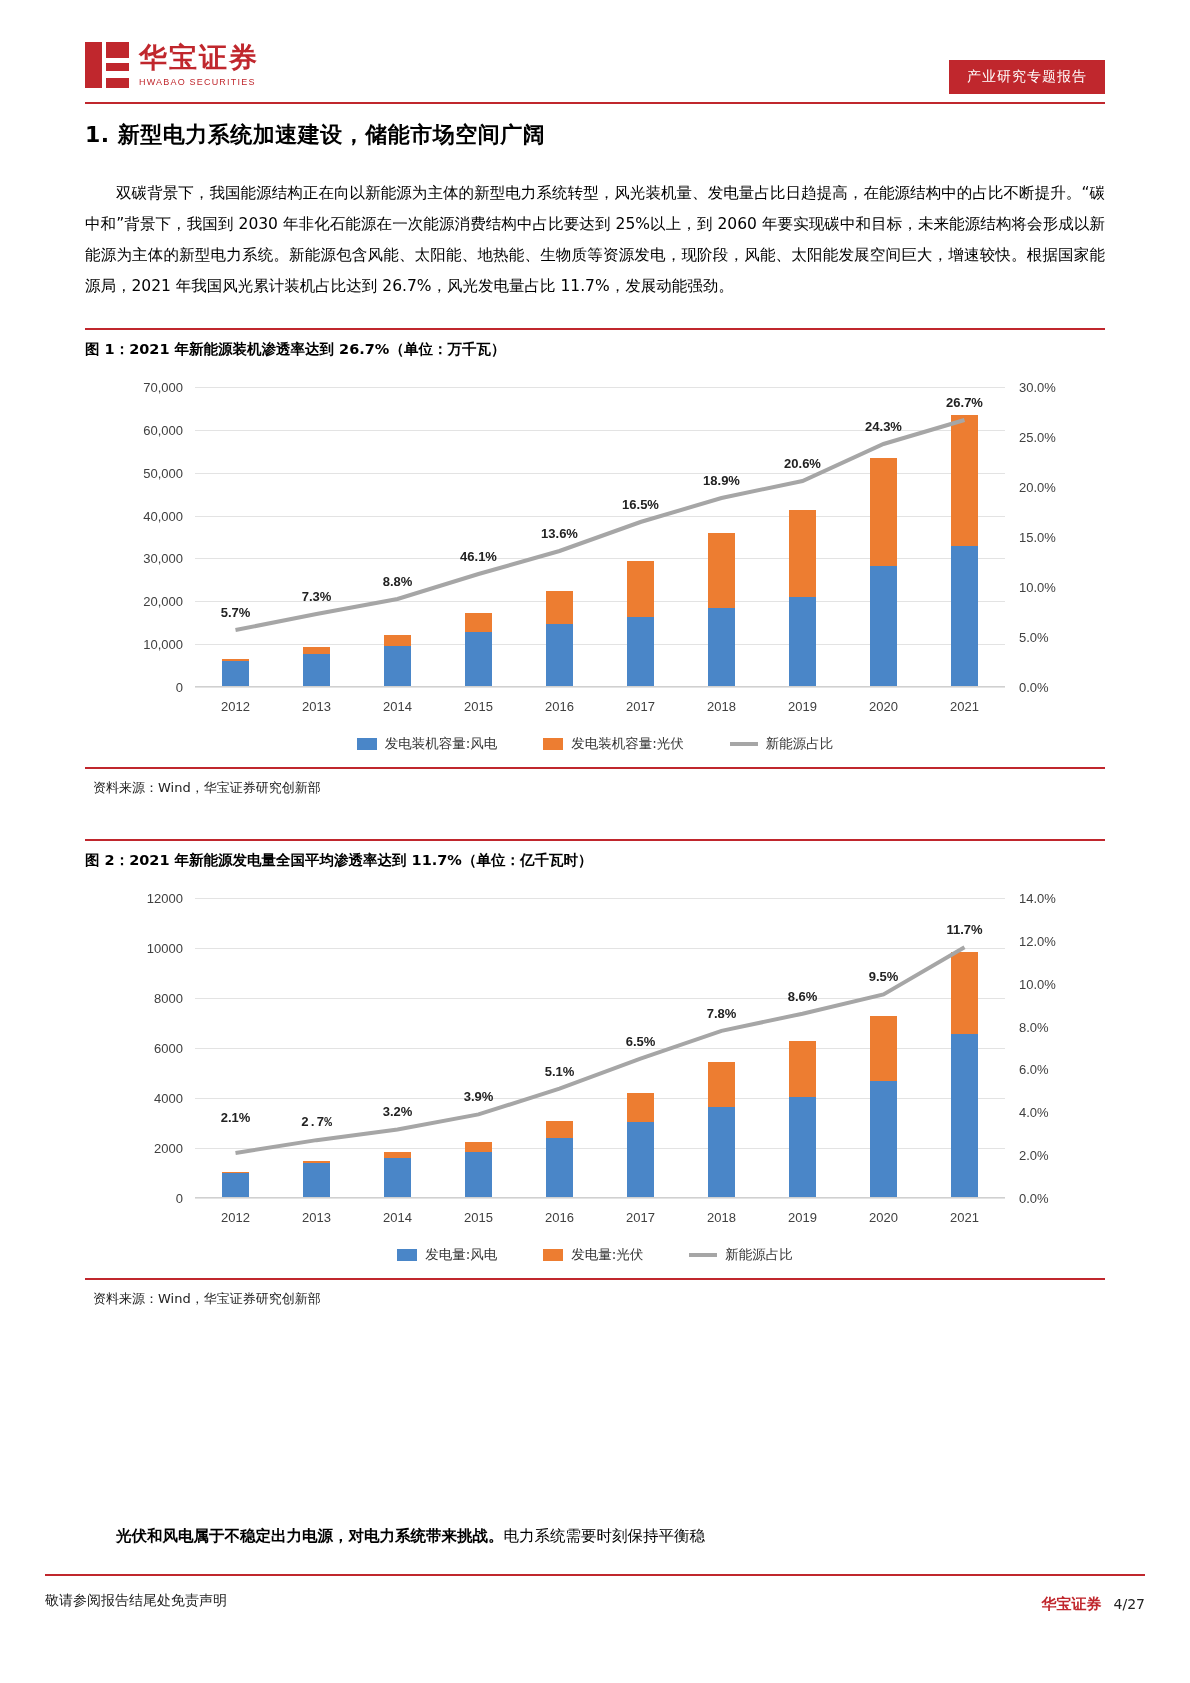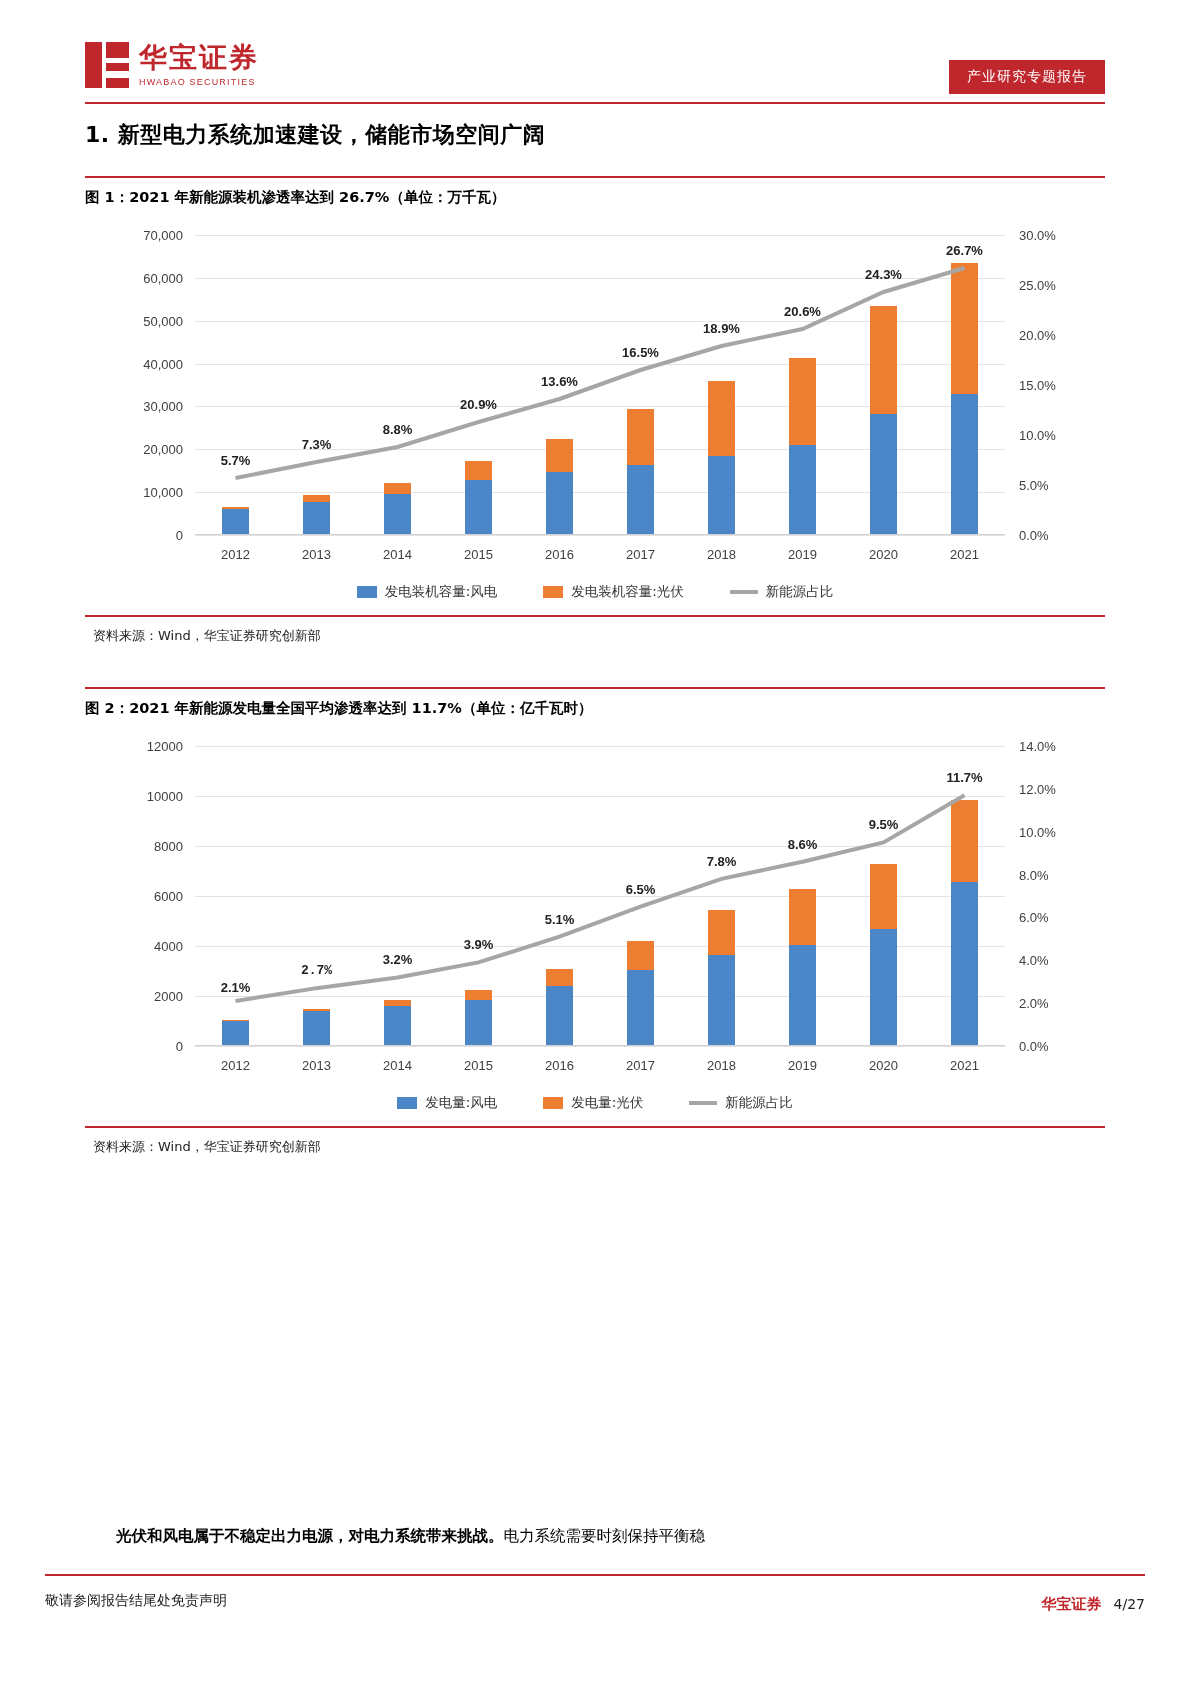--- a/index.html
+++ b/index.html
@@ -137,20 +137,21 @@
         <span class="logo-cn">华宝证券</span>
         <span class="logo-en">HWABAO SECURITIES</span>
       </div>
     </div>
     <div class="header-tag">产业研究专题报告</div>
     <div class="header-rule"></div>
   </div>
 
   <div class="content">
     <h1 class="sec">1. 新型电力系统加速建设，储能市场空间广阔</h1>
+    <p class="para">双碳背景下，我国能源结构正在向以新能源为主体的新型电力系统转型，风光装机量、发电量占比日趋提高，在能源结构中的占比不断提升。“碳中和”背景下，我国到 2030 年非化石能源在一次能源消费结构中占比要达到 25%以上，到 2060 年要实现碳中和目标，未来能源结构将会形成以新能源为主体的新型电力系统。新能源包含风能、太阳能、地热能、生物质等资源发电，现阶段，风能、太阳能发展空间巨大，增速较快。根据国家能源局，2021 年我国风光累计装机占比达到 26.7%，风光发电量占比 11.7%，发展动能强劲。</p>
 
     <div class="figure">
       <div class="fig-rule"></div>
       <div class="fig-title" style="padding-top:10px;">图 1：2021 年新能源装机渗透率达到 26.7%（单位：万千瓦）</div>
       <div class="chart-area" id="chart1">
           <div class="plot">
             <div class="gridline" style="top: 300px;"></div>
             <div class="ylabel" style="top: 300px;">0</div>
             <div class="gridline" style="top: 257.143px;"></div>
             <div class="ylabel" style="top: 257.143px;">10,000</div>
@@ -219,21 +220,21 @@
               <div class="seg-o" style="background: rgb(237, 125, 49); height: 108.613px; bottom: 120.707px;"></div>
             </div>
             <div class="xlabel" style="left: 769.5px;">2021</div>
             <div class="bar" style="left: 755.73px; width: 27.54px; height: 272.259px;">
               <div class="seg-b" style="background: rgb(74, 134, 200); height: 140.876px; bottom: 0px;"></div>
               <div class="seg-o" style="background: rgb(237, 125, 49); height: 131.383px; bottom: 140.876px;"></div>
             </div>
             <div class="dlabel" style="left: 40.5px; top: 233px;">5.7%</div>
             <div class="dlabel" style="left: 121.5px; top: 217px;">7.3%</div>
             <div class="dlabel" style="left: 202.5px; top: 202px;">8.8%</div>
-            <div class="dlabel" style="left: 283.5px; top: 177px;">20.9%</div>
+            <div class="dlabel" style="left: 283.5px; top: 177px;">46.1%</div>
             <div class="dlabel" style="left: 364.5px; top: 154px;">13.6%</div>
             <div class="dlabel" style="left: 445.5px; top: 125px;">16.5%</div>
             <div class="dlabel" style="left: 526.5px; top: 101px;">18.9%</div>
             <div class="dlabel" style="left: 607.5px; top: 84px;">20.6%</div>
             <div class="dlabel" style="left: 688.5px; top: 47px;">24.3%</div>
             <div class="dlabel" style="left: 769.5px; top: 23px;">26.7%</div>
             <svg width="810" height="300" style="position: absolute; left: 0px; top: 0px;">
               <path d="M40.5 243 L121.5 227 L202.5 212 L283.5 187 L364.5 164 L445.5 135 L526.5 111 L607.5 93.99999999999997 L688.5 56.99999999999997 L769.5 33 " fill="none" stroke="#a6a6a6" stroke-width="4"></path>
             </svg>
             <div class="axis-bottom"></div>
@@ -327,21 +328,21 @@
             <div class="xlabel" style="left: 688.5px;">2020</div>
             <div class="bar" style="left: 674.73px; width: 27.54px; height: 181.9px;">
               <div class="seg-b" style="background: rgb(74, 134, 200); height: 116.625px; bottom: 0px;"></div>
               <div class="seg-o" style="background: rgb(237, 125, 49); height: 65.275px; bottom: 116.625px;"></div>
             </div>
             <div class="xlabel" style="left: 769.5px;">2021</div>
             <div class="bar" style="left: 755.73px; width: 27.54px; height: 245.65px;">
               <div class="seg-b" style="background: rgb(74, 134, 200); height: 163.9px; bottom: 0px;"></div>
               <div class="seg-o" style="background: rgb(237, 125, 49); height: 81.75px; bottom: 163.9px;"></div>
             </div>
-            <div class="dlabel" style="left: 40.5px; top: 249px; text-align: right;">2.1%</div>
+            <div class="dlabel" style="left: 40.5px; top: 227px; text-align: right;">2.1%</div>
             <div class="dlabel" style="left: 121.5px; top: 232.143px; font-family: Liberation Mono, monospace;">2.7%</div>
             <div class="dlabel" style="left: 202.5px; top: 221.429px;">3.2%</div>
             <div class="dlabel" style="left: 283.5px; top: 206.429px;">3.9%</div>
             <div class="dlabel" style="left: 364.5px; top: 180.714px;">5.1%</div>
             <div class="dlabel" style="left: 445.5px; top: 150.714px;">6.5%</div>
             <div class="dlabel" style="left: 526.5px; top: 122.857px;">7.8%</div>
             <div class="dlabel" style="left: 607.5px; top: 105.714px;">8.6%</div>
             <div class="dlabel" style="left: 688.5px; top: 86.4286px;">9.5%</div>
             <div class="dlabel" style="left: 769.5px; top: 39.2857px;">11.7%</div>
             <svg width="810" height="300" style="position: absolute; left: 0px; top: 0px;">

